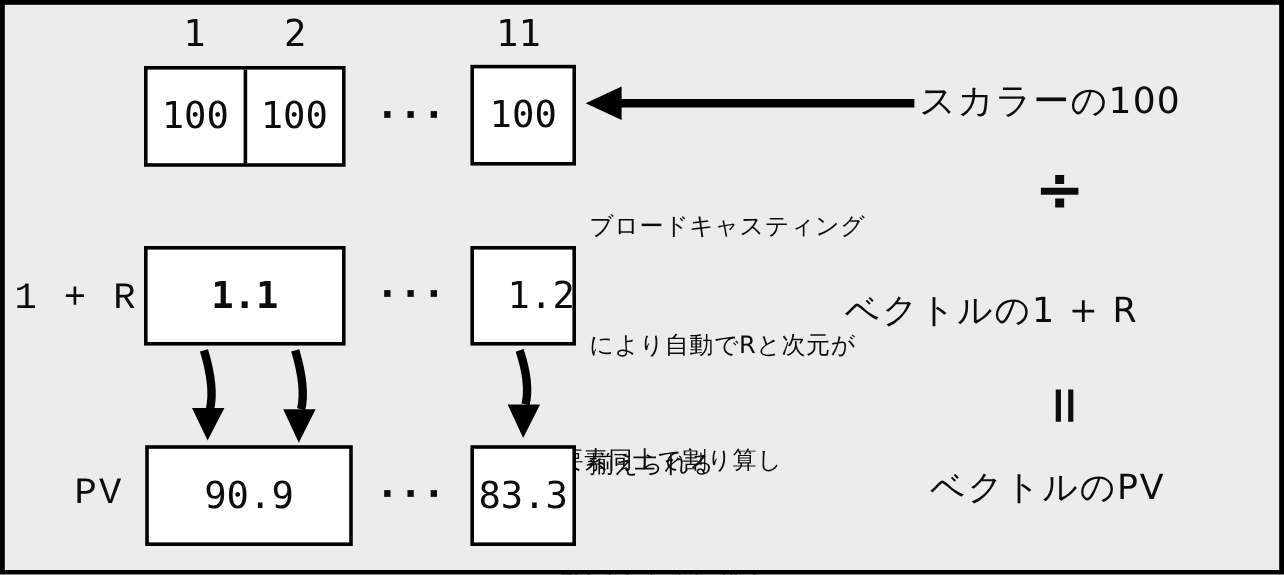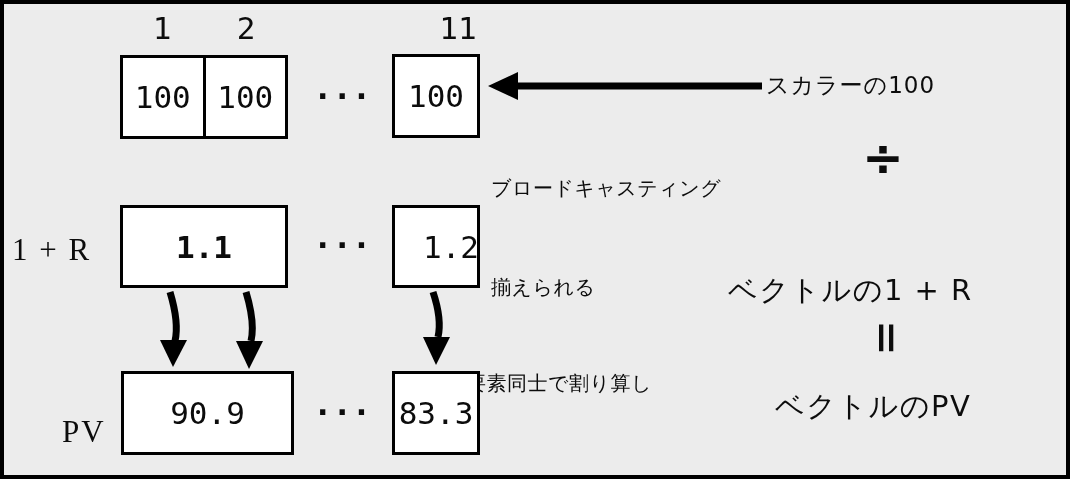--- a/index.html
+++ b/index.html
@@ -11,21 +11,21 @@
   .frame-border {
     position:absolute; inset:0; border:4px solid #000000;
     pointer-events:none; z-index:50;
   }
   .hdr {
     position:absolute; text-align:center;
     font-family:"DejaVu Sans Mono", monospace;
     font-size:31px; line-height:34px;
   }
   .row-label {
-    position:absolute; font-family:Liberation Serif, serif;
+    position:absolute; font-family:Liberation Mono, monospace;
     font-size:31px; line-height:32px; letter-spacing:2px; white-space:pre;
   }
   .box-pair {
     position:absolute; display:flex; background:#ffffff;
     border:3px solid #000000; box-sizing:border-box; z-index:5;
   }
   .box-pair .cell {
     flex:1; display:flex; align-items:center; justify-content:center;
     font-family:"DejaVu Sans Mono", monospace; font-size:31px;
   }
@@ -33,25 +33,25 @@
   .box-single {
     position:absolute; background:#ffffff; border:3px solid #000000;
     box-sizing:border-box; display:flex; align-items:center; justify-content:center;
     font-family:"DejaVu Sans Mono", monospace; font-size:31px; z-index:5;
   }
   .dots {
     position:absolute; text-align:center; font-weight:bold;
     font-size:30px; line-height:30px; letter-spacing:8px; white-space:nowrap;
   }
   .jtext { position:absolute; white-space:pre; }
-  .scalar-label { left:766px; top:69px; font-size:23px; line-height:32px; letter-spacing:1px; }
+  .scalar-label { left:766px; top:69px; font-size:30px; line-height:32px; letter-spacing:1px; }
   .note { font-size:20px; line-height:33px; letter-spacing:0.5px; }
   .broadcast-note { left:491px; top:106px; }
   .divide-note { left:466px; top:298px; line-height:34px; }
-  .vector-1r { left:728px; top:242px; font-size:29px; line-height:32px; letter-spacing:1.5px;margin-top:32px; }
+  .vector-1r { left:704px; top:242px; font-size:29px; line-height:32px; letter-spacing:1.5px; }
   .vector-pv { left:754px; top:390px; font-size:29px; line-height:32px; letter-spacing:1.5px;margin-left:21px; }
   .divide-symbol {
     position:absolute; left:883px; top:158px;
     transform:translate(-50%,-50%);
     font-size:50px; font-weight:bold; line-height:50px;
   }
   .equals-symbol {
     position:absolute; left:888px; top:338px;
     transform:translate(-50%,-50%) rotate(90deg);
     font-family:"DejaVu Sans Mono", monospace;
@@ -59,37 +59,37 @@
   }
   svg.arrows { position:absolute; left:0; top:0; z-index:4; }
 </style>
 </head>
 <body>
 
 <div class="stage">
 
   <div class="hdr" style="left:120px; top:11px; width:84px;">1</div>
   <div class="hdr" style="left:204px; top:11px; width:84px;">2</div>
-  <div class="hdr" style="left:414px; top:11px; width:88px;">11</div>
+  <div class="hdr" style="left:388px; top:11px; width:88px;">11</div>
 
   <div class="box-pair" style="left:120px; top:55px; width:168px; height:84px;">
     <div class="cell">100</div>
     <div class="cell">100</div>
   </div>
   <div class="dots" style="left:317px; top:82px; width:56px;">···</div>
   <div class="box-single" style="left:392px; top:54px; width:88px; height:84px;">100</div>
 
   <div class="row-label" style="left:12px; top:234px;">1 + R</div>
   <div class="box-pair" style="left:120px; top:205px; width:168px; height:83px;font-weight:bold;">
     <div class="cell">1.1</div>
   </div>
   <div class="dots" style="left:317px; top:231px; width:56px;">···</div>
   <div class="box-single" style="left:392px; top:205px; width:88px; height:83px;padding-left:30px;">1.2</div>
 
-  <div class="row-label" style="left:62px; top:416px;text-align:center;">PV</div>
+  <div class="row-label" style="left:62px; top:396px;text-align:center;">PV</div>
   <div class="box-pair" style="left:121px; top:371px; width:173px; height:84px;gap:31px;">
     <div class="cell">90.9</div>
   </div>
   <div class="dots" style="left:317px; top:398px; width:56px;">···</div>
   <div class="box-single" style="left:392px; top:371px; width:88px; height:84px;">83.3</div>
 
   <svg class="arrows" width="1070" height="479" viewBox="0 0 1070 479">
 
     <g>
       <line x1="516" y1="86" x2="762" y2="86" stroke="#000000" stroke-width="7"></line>
@@ -107,20 +107,21 @@
     <g>
       <path d="M433,292 C439,310 441,324 438,337" fill="none" stroke="#000000" stroke-width="7"></path>
       <polygon points="436,365 423,337 450,337" fill="#000000"></polygon>
     </g>
   </svg>
 
   <div class="jtext scalar-label">スカラーの100</div>
 
   <div class="jtext note broadcast-note">
     <div>ブロードキャスティング</div>
+    <div>により自動でRと次元が</div>
     <div>揃えられる</div>
   </div>
 
   <div class="divide-symbol">÷</div>
 
   <div class="jtext vector-1r">ベクトルの1 + R</div>
 
   <div class="jtext note divide-note">
     <div>要素同士で割り算し</div>
     <div>PVベクトルに代入</div>

